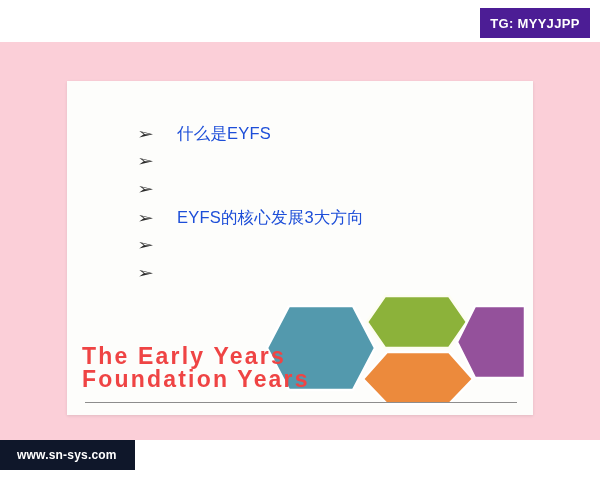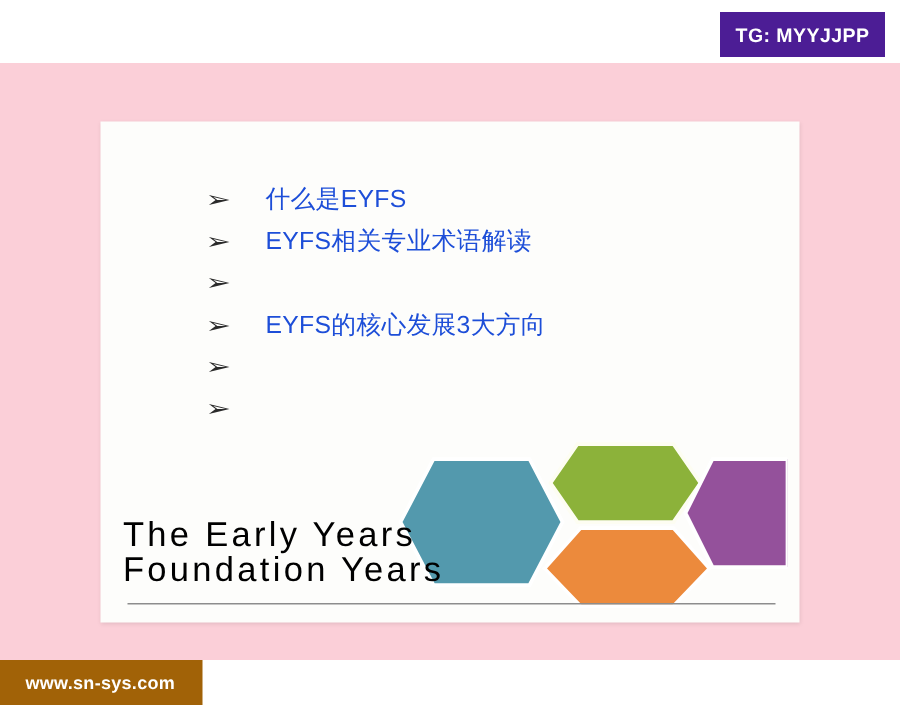--- a/index.html
+++ b/index.html
@@ -76,23 +76,23 @@
   }
   #hex-group {
     position: absolute;
     left: 196px;
     top: 213px;
   }
   #logo-wordmark {
     position: absolute;
     left: 15px;
     top: 264px;
-    color: #000000;
+    color: #ef4444;
     font-size: 23px;
-    font-weight: normal;
+    font-weight: bold;
     letter-spacing: 2.2px;
     line-height: 23px;
   }
   #logo-wordmark .ln2 {
     display: block;
   }
   #slide-rule {
     position: absolute;
     left: 18px;
     top: 321px;
@@ -116,21 +116,21 @@
     display: flex;
     align-items: center;
     justify-content: center;
   }
   #site-badge {
     position: absolute;
     left: 0;
     top: 440px;
     width: 135px;
     height: 30px;
-    background: #a16207;
+    background: #0f172a;
     color: #ffffff;
     font-size: 12px;
     font-weight: bold;
     letter-spacing: 0.2px;
     display: flex;
     align-items: center;
     padding-left: 17px;
     box-sizing: border-box;
   }
 </style>
@@ -143,21 +143,20 @@
 
   <div id="bullet-list">
 
     <div class="bullet-row">
       <span class="bullet-glyph">➢</span>
       <span class="bullet-text">什么是EYFS</span>
     </div>
 
     <div class="bullet-row">
       <span class="bullet-glyph">➢</span>
-      <span class="bullet-text">EYFS相关专业术语解读</span>
     </div>
 
     <div class="bullet-row">
       <span class="bullet-glyph">➢</span>
     </div>
 
     <div class="bullet-row">
       <span class="bullet-glyph">➢</span>
       <span class="bullet-text">EYFS的核心发展3大方向</span>
     </div>

